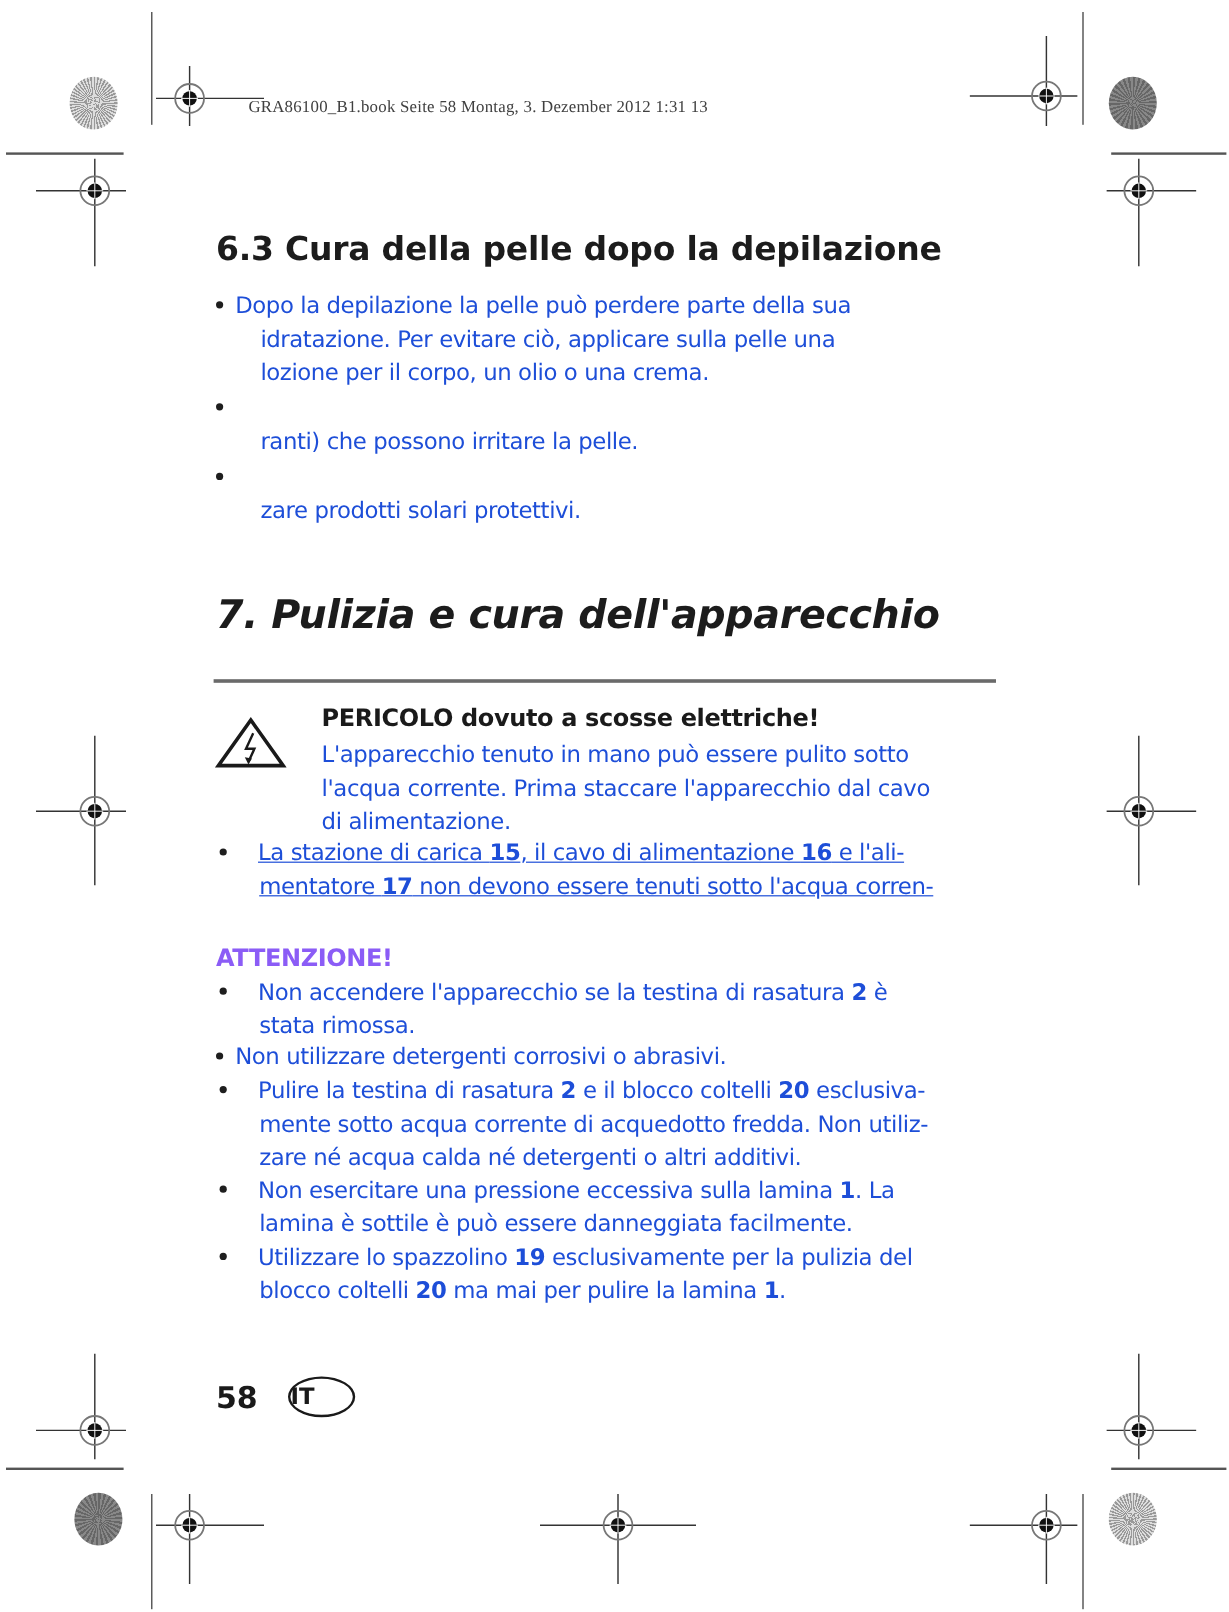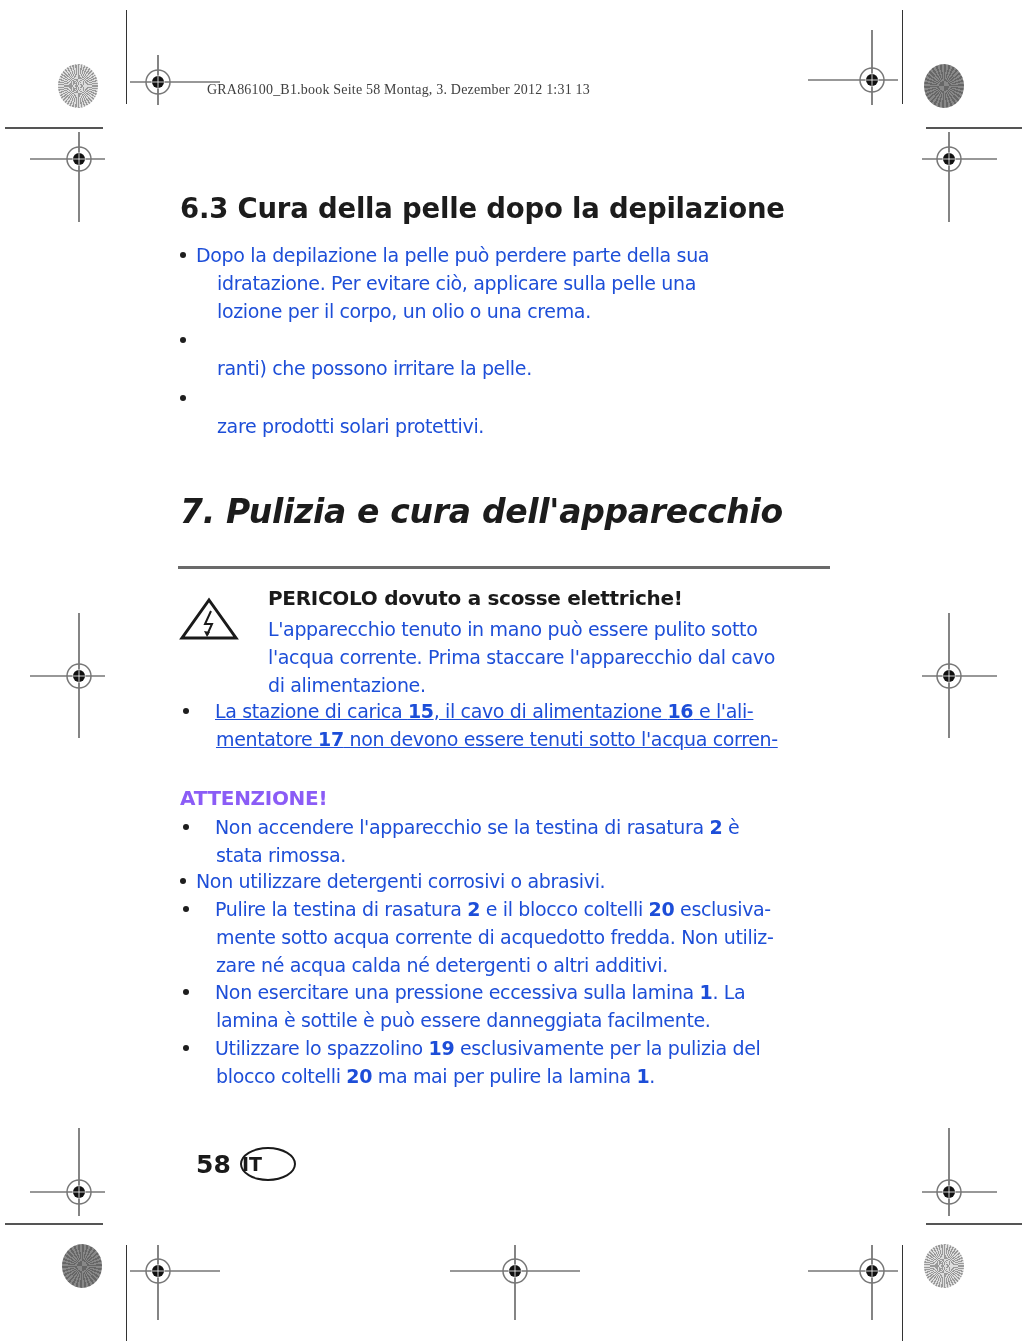--- a/index.html
+++ b/index.html
@@ -12,21 +12,21 @@
     .ros-light { background: repeating-conic-gradient(#999 0deg 4deg, #ddd 4deg 8deg); }
     .ros-dark { background: repeating-conic-gradient(#666 0deg 6deg, #888 6deg 12deg); }
     .header-line { position: absolute; left: 207px; top: 82px; font-family: "Liberation Serif", serif; font-size: 14px; color: #404040; letter-spacing: 0.2px; white-space: nowrap; }
     .h2 { position: absolute; left: 180px; top: 192px; font-family: "DejaVu Sans", sans-serif; font-weight: bold; font-size: 27.5px; color: #1c1c1c; white-space: nowrap; letter-spacing: -0.2px; }
     .h1 { position: absolute; left: 180px; top: 492px; font-family: "DejaVu Sans", sans-serif; font-weight: bold; font-style: italic; font-size: 33px; color: #1c1c1c; white-space: nowrap; letter-spacing: -0.3px; }
     .para { position: absolute; font-family: "DejaVu Sans", sans-serif; font-size: 19px; line-height: 28px; color: #1d4ed8; white-space: nowrap; letter-spacing: -0.35px; }
     .para b { font-weight: bold; }
     .bullet-dot { display: inline-block; width: 6px; height: 6px; border-radius: 50%; background: #1e1e1e; vertical-align: middle; position: relative; top: -2px; }
     .warn-title { position: absolute; left: 268px; top: 586px; font-size: 20px; font-weight: bold; color: #1a1a1a; white-space: nowrap; letter-spacing: -0.3px; }
     .att { position: absolute; left: 180px; top: 786px; font-size: 20px; font-weight: bold; color: #8b5cf6; letter-spacing: -0.3px; }
-    .pagenum { position: absolute; left: 180px; top: 1150px; font-size: 25px; font-weight: bold; color: #1a1a1a; margin-left: 16px; }
+    .pagenum { position: absolute; left: 180px; top: 1150px; font-size: 25px; font-weight: bold; color: #1a1a1a; }
     .lang-badge { position: absolute; left: 240px; top: 1147px; width: 56px; height: 34px; border: 2.5px solid #1a1a1a; border-radius: 50%; box-sizing: border-box; display: flex; align-items: center; font-size: 19px; font-weight: bold; color: #1a1a1a; }
   </style>
 </head>
 <body>
 
 <div class="rosette ros-light" style="left:58px;top:64px;"></div>
 <div class="rosette ros-dark" style="left:924px;top:64px;"></div>
 <div class="vline" style="left:126px;top:10px;height:94px;"></div>
 <div class="vline" style="left:902px;top:10px;height:94px;"></div>
 <div class="hline" style="left:5px;top:127px;width:98px;height:2px;background:#555;"></div>

